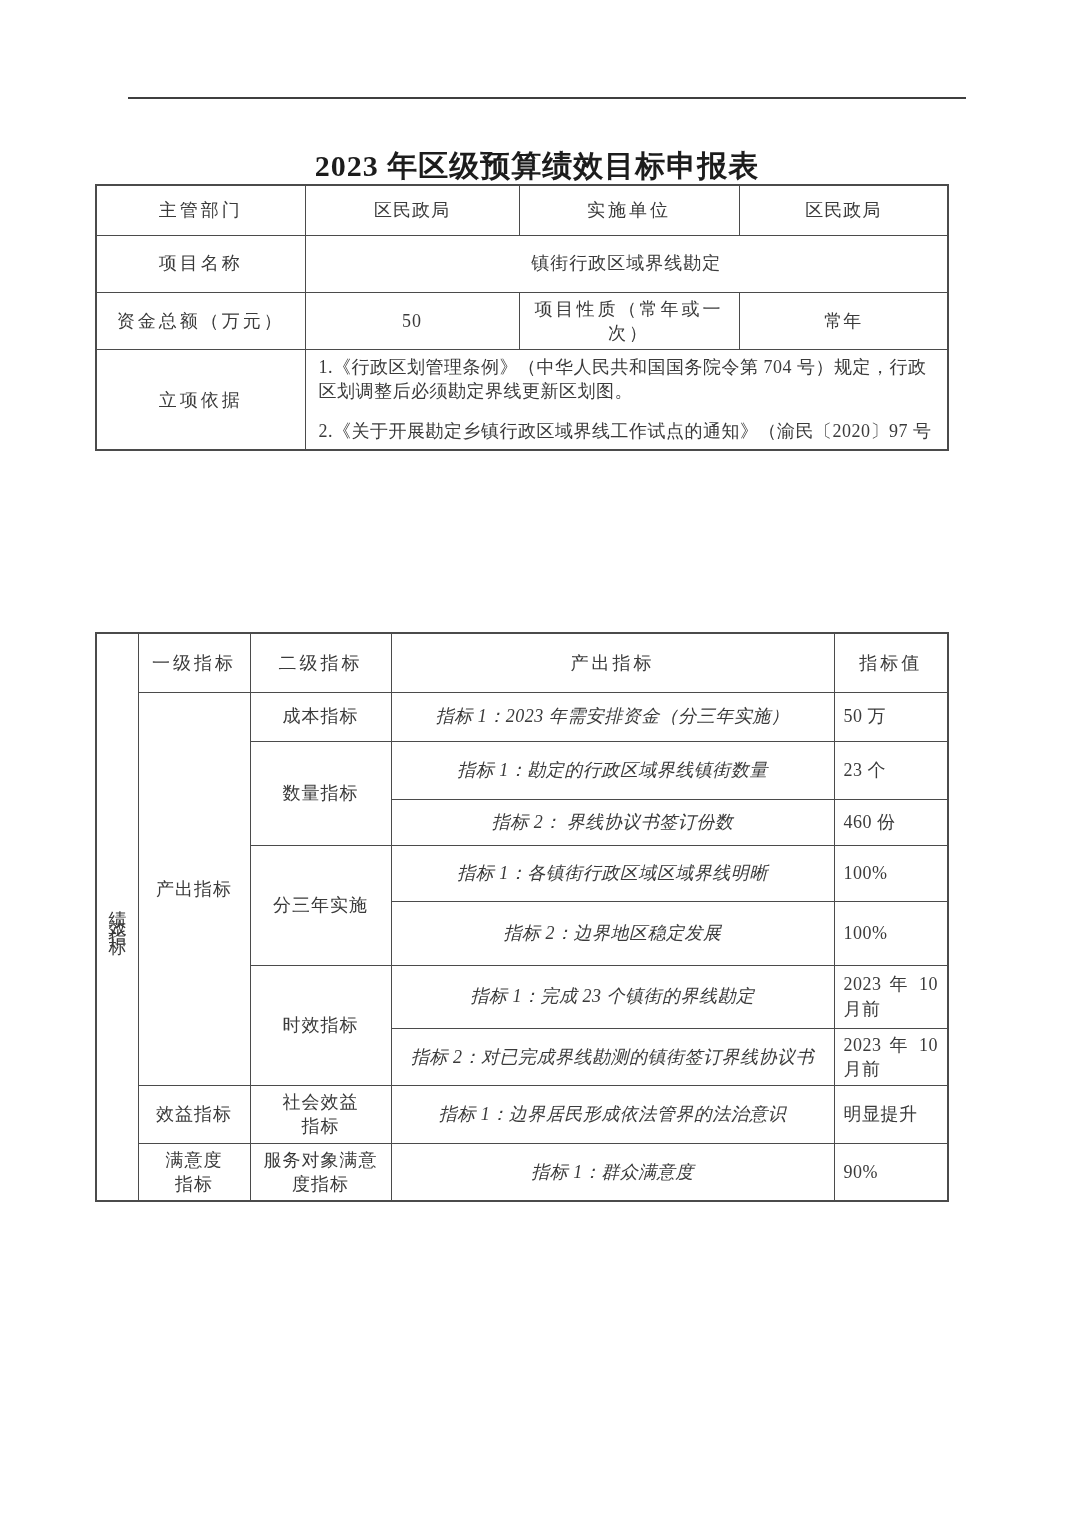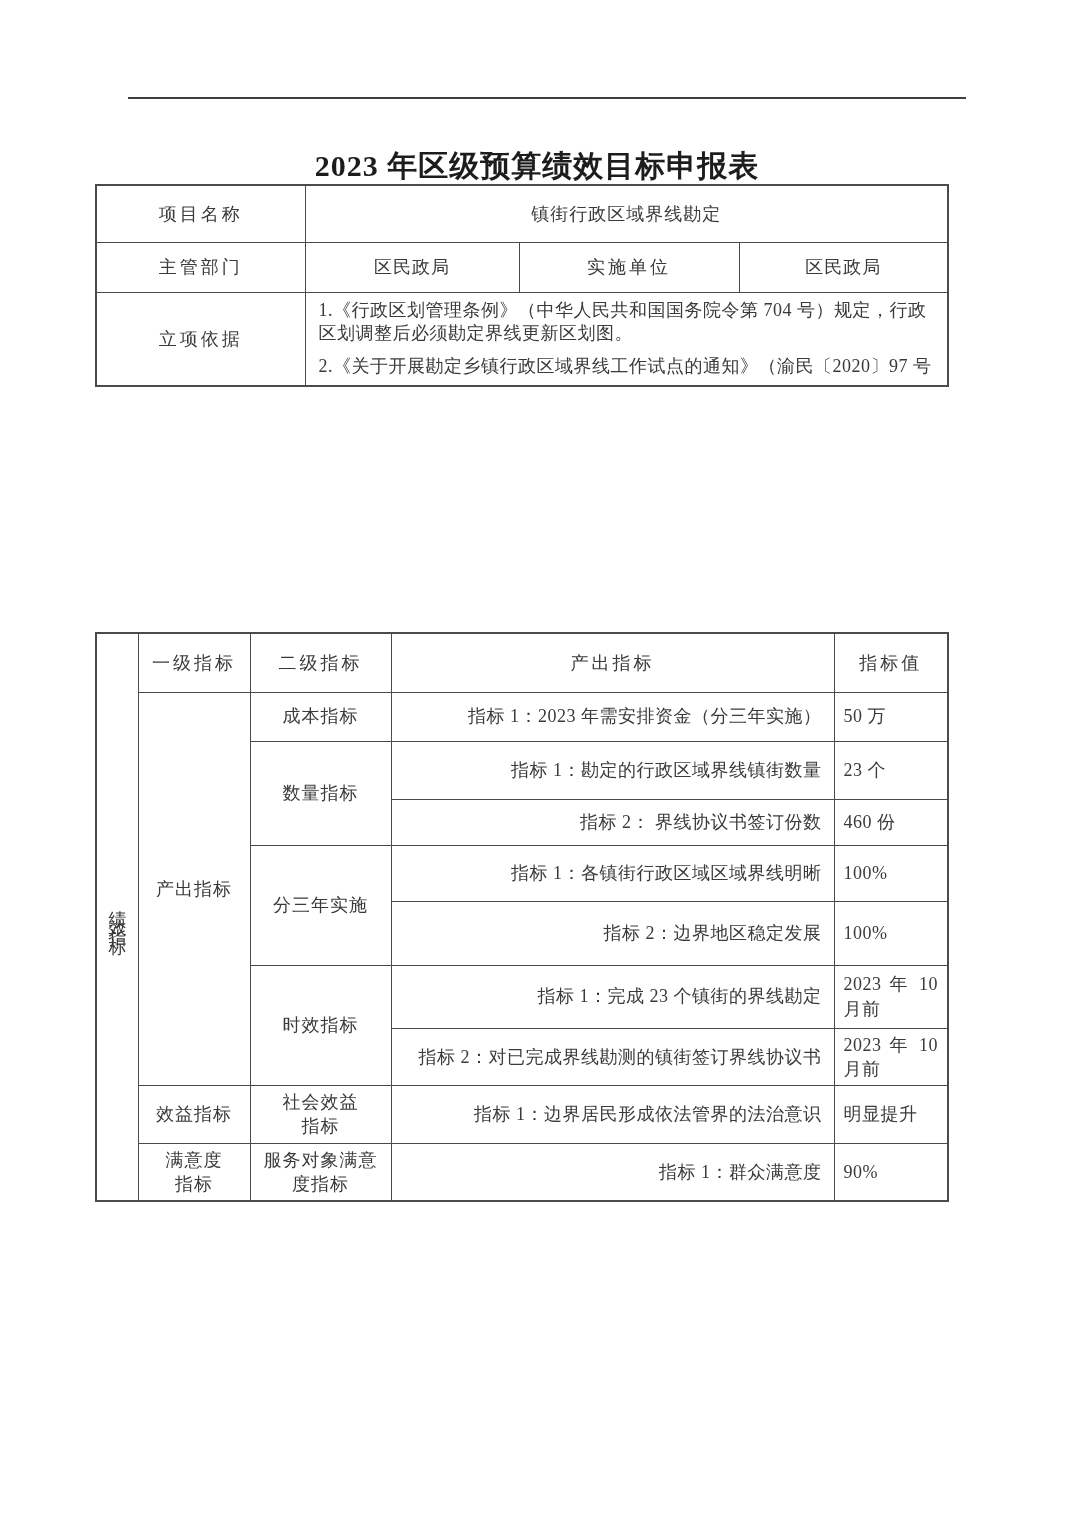--- a/index.html
+++ b/index.html
@@ -59,70 +59,77 @@
     letter-spacing: 1px;
     padding: 4px 6px;
   }
   td.txt {
     text-align: left;
     padding: 6px 13px;
     letter-spacing: 0.5px;
     line-height: 1.32;
   }
   td.ind {
-    text-align: right;
+    text-align: center;
     padding: 4px 12px;
     letter-spacing: 0.5px;
+    font-style: italic;
   }
   td.val {
     text-align: justify;
     padding: 4px 9px;
     letter-spacing: 0.5px;
     margin-top: 23px;
   }
   td.preline { white-space: pre-line; }
   td.side-cell {
     text-align: center;
     padding: 0;
   }
   .vertical-text {
     writing-mode: vertical-rl;
     text-orientation: upright;
     letter-spacing: 9px;
     display: inline-block;
     margin: 0 auto;
   }
-  .para + .para { margin-top: 9px; }
+  .para + .para { margin-top: 16px; }
 </style>
 </head>
 <body>
 
 <div class="page">
 
   <div class="top-rule"></div>
 
   <div class="doc-title">2023 年区级预算绩效目标申报表</div>
 
   <table class="sheet info-table">
     <colgroup>
       <col style="width:209px">
         <col style="width:214px">
         <col style="width:220px">
         <col style="width:209px">
     </colgroup>
     <tbody>
-        <tr style="height:57px">
-      <td class="lbl">项目名称</td>
-      <td class="ctr" colspan="3">镇街行政区域界线勘定</td>
-    </tr>
-    <tr style="height:50px">
+        <tr style="height:50px">
       <td class="lbl">主管部门</td>
       <td class="ctr">区民政局</td>
       <td class="lbl">实施单位</td>
       <td class="ctr">区民政局</td>
+    </tr>
+    <tr style="height:57px">
+      <td class="lbl">项目名称</td>
+      <td class="ctr" colspan="3">镇街行政区域界线勘定</td>
+    </tr>
+    <tr style="height:46px">
+      <td class="lbl">资金总额（万元）</td>
+      <td class="ctr">50</td>
+      <td class="lbl">项目性质（常年或一次）</td>
+      <td class="ctr">常年</td>
     </tr>
     <tr style="height:94px">
       <td class="lbl">立项依据</td>
       <td class="txt" colspan="3">
         <div class="para">1.《行政区划管理条例》（中华人民共和国国务院令第 704 号）规定，行政区划调整后必须勘定界线更新区划图。</div>
         <div class="para">2.《关于开展勘定乡镇行政区域界线工作试点的通知》（渝民〔2020〕97 号</div>
       </td>
     </tr>
   </tbody>
     </table>

